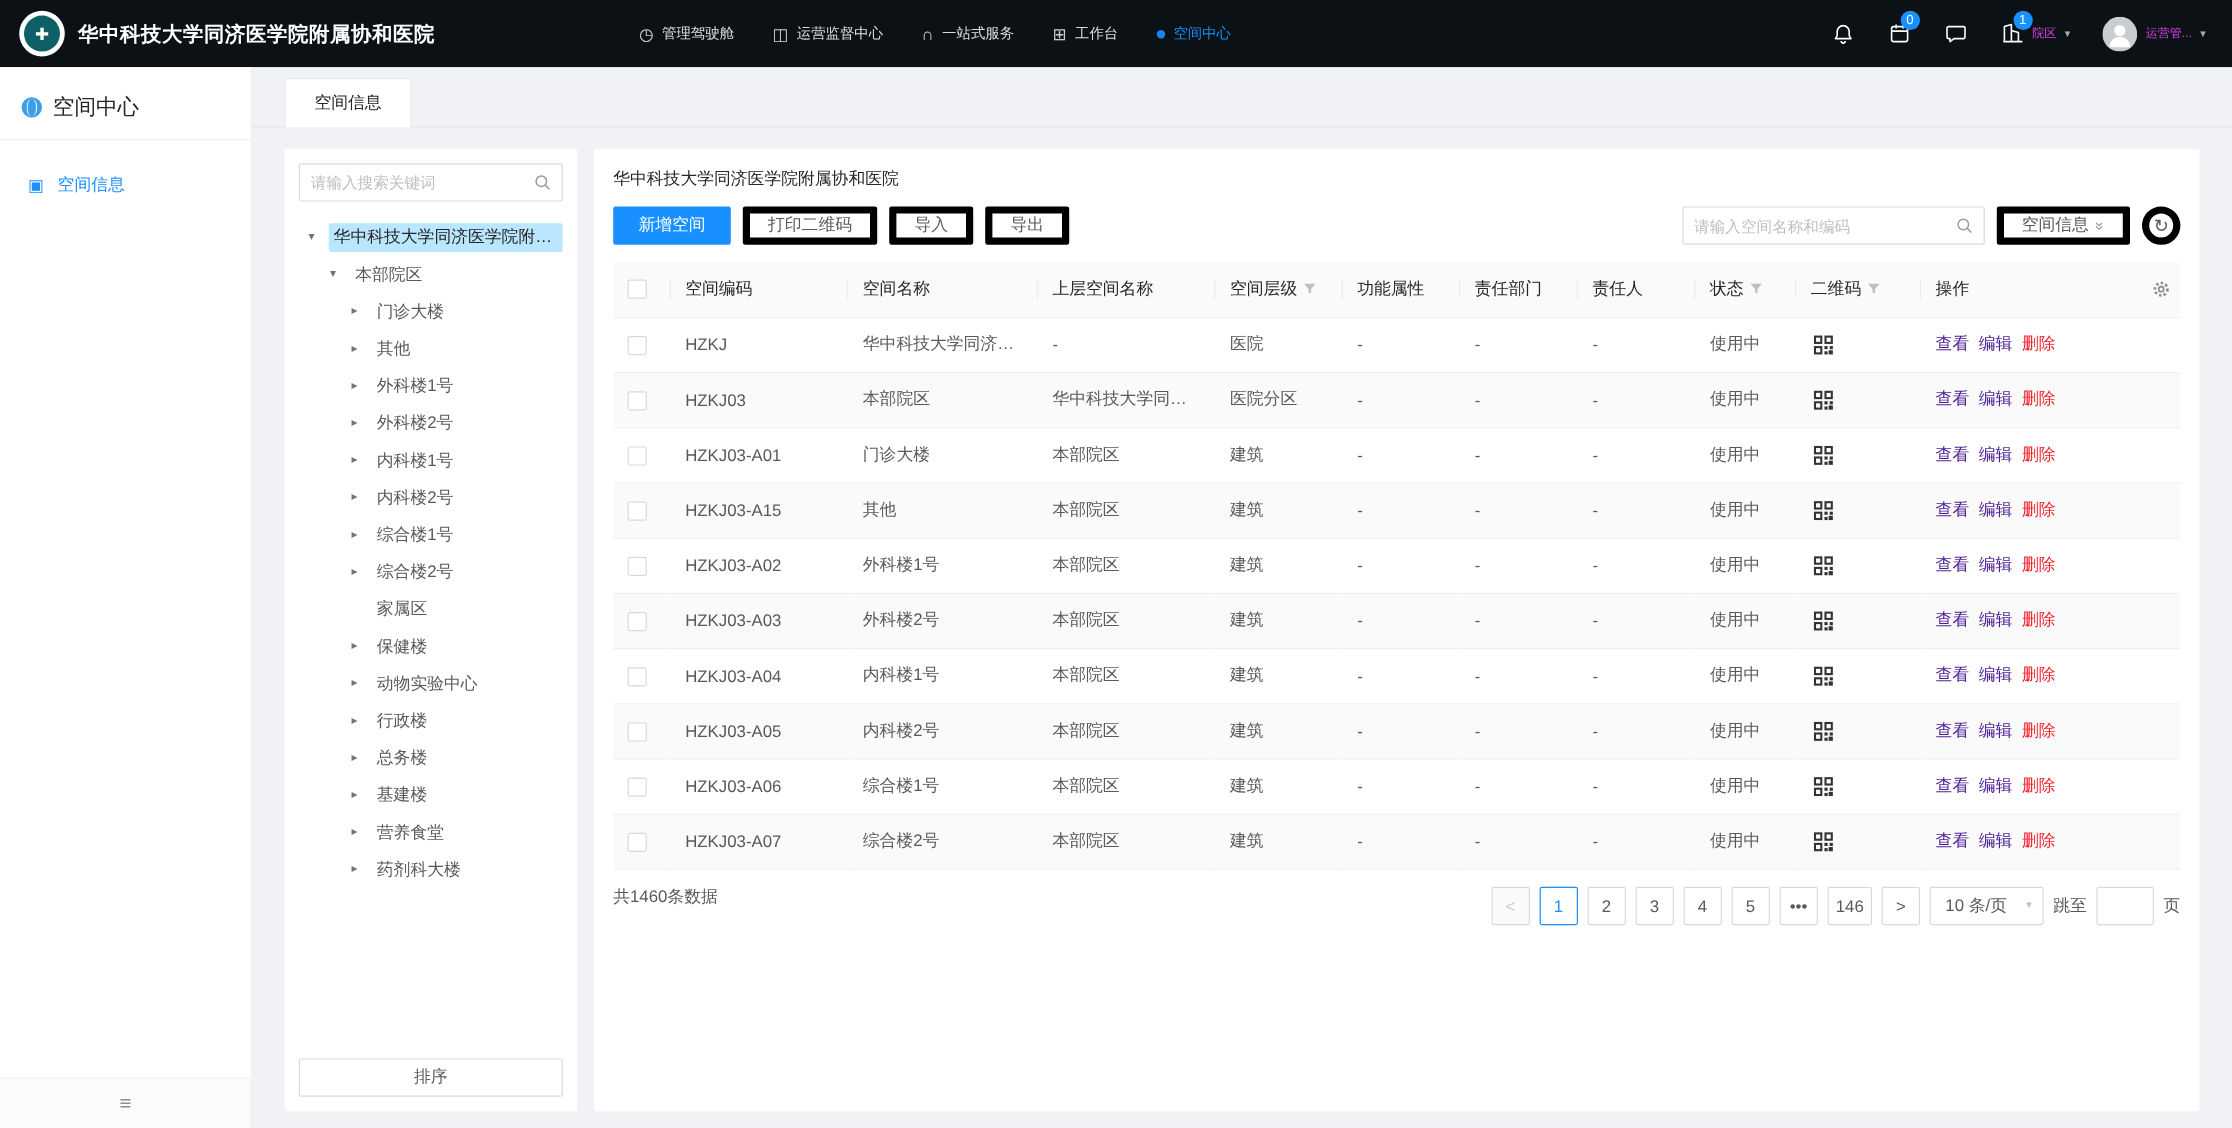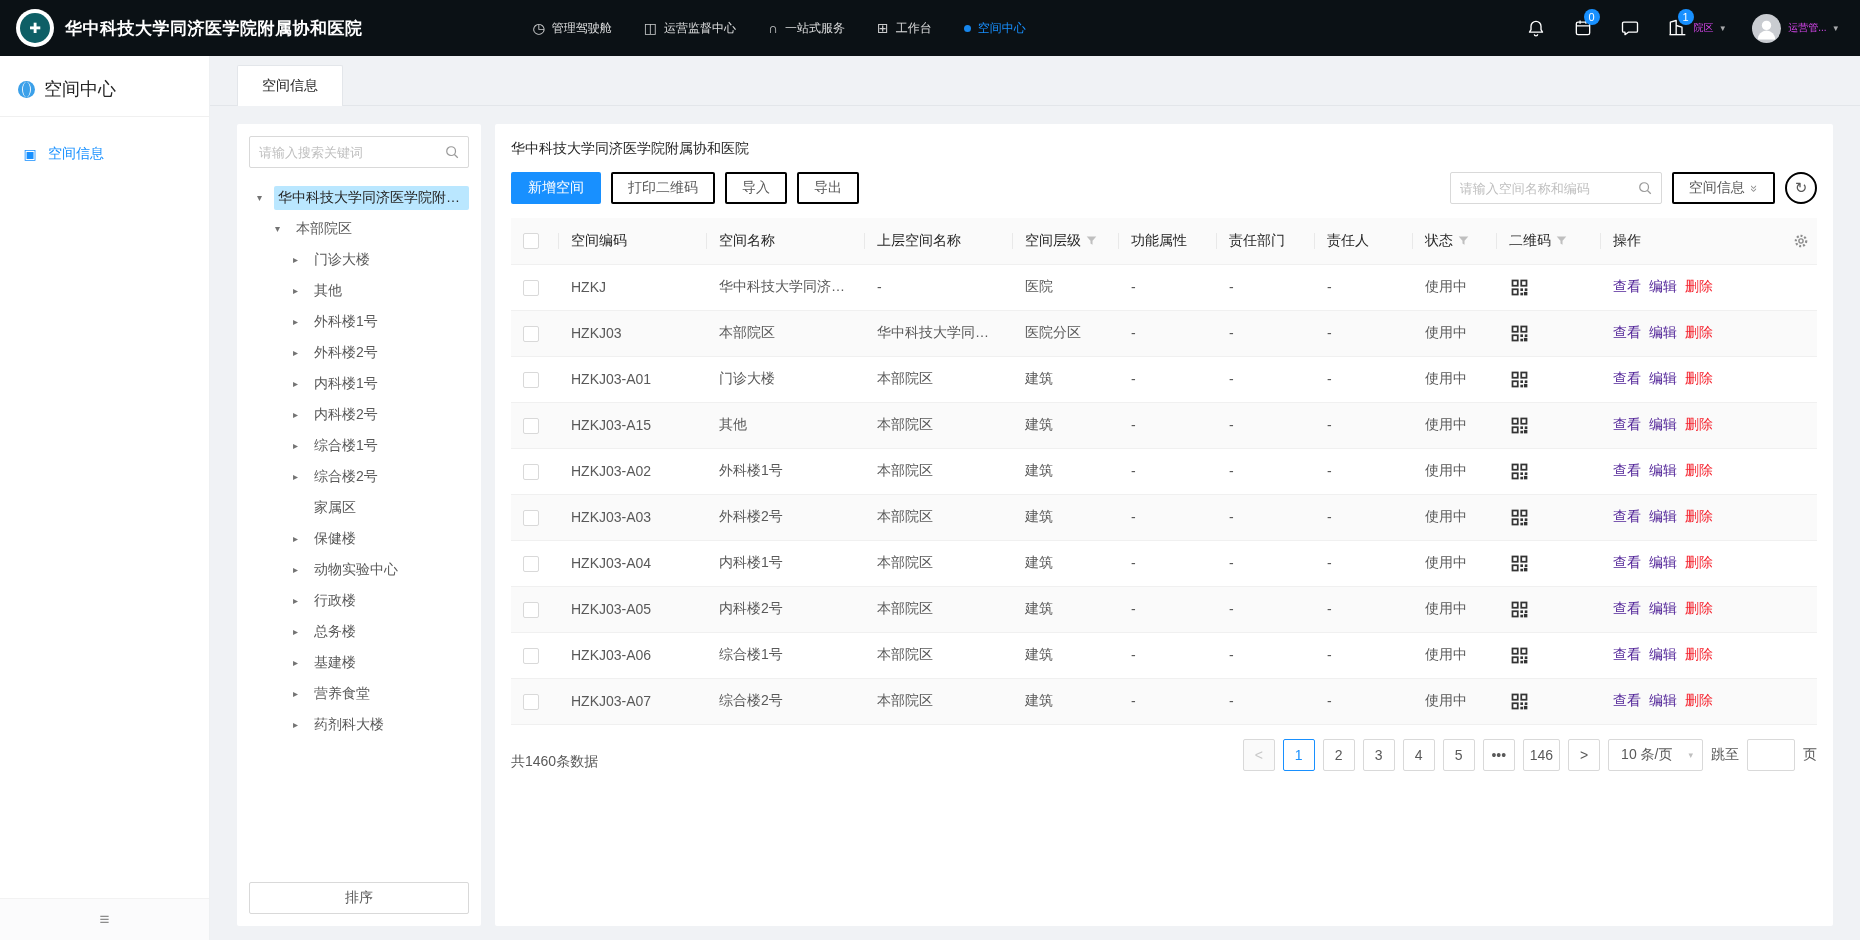--- a/index.html
+++ b/index.html
@@ -60,43 +60,43 @@
 .tree-node{height:31px;display:flex;align-items:center;font-size:14px;color:#595959;cursor:pointer;white-space:nowrap}
 .t-arrow{width:17px;flex:none;font-size:10px;color:#737373}
 .t-label{flex:1;overflow:hidden;text-overflow:ellipsis;padding:3px 4px;border-radius:2px}
 .t-label.selected{background:#bae7ff;color:#262626}
 .sort-btn{margin-top:12px;height:32px;border:1px solid #d9d9d9;border-radius:2px;background:#fff;color:#595959;font-size:14px;cursor:pointer;font-family:inherit;flex:none}
 
 
 .table-card{flex:1;background:#fff;border-radius:2px;padding:14px 16px;display:flex;flex-direction:column;min-width:0;min-height:0}
 .card-title{font-size:14px;font-weight:500;color:#262626;margin:2px 0 14px}
 .toolbar{display:flex;align-items:center;gap:10px;margin-bottom:14px}
-.btn{height:32px;padding:0 15px;border:2px solid #000000;border-radius:2px;background:#fff;color:#595959;font-size:14px;cursor:pointer;font-family:inherit;display:inline-flex;align-items:center;gap:4px;white-space:nowrap}
+.btn{height:32px;padding:0 15px;border:6px solid #000000;border-radius:2px;background:#fff;color:#595959;font-size:14px;cursor:pointer;font-family:inherit;display:inline-flex;align-items:center;gap:4px;white-space:nowrap}
 .btn.primary{background:#1890ff;border-color:#1890ff;color:#fff}
 .spacer{flex:1}
-.table-search{width:212px}
+.table-search{width:252px}
 .dblchev{display:inline-block;transform:rotate(90deg);color:#8c8c8c;font-size:13px;margin-left:2px;line-height:1}
 .btn.refresh{width:32px;padding:0;justify-content:center;border-radius:50%;font-size:15px}
 .ic-refresh::before{content:"↻"}
 .table-wrap{position:relative;flex:none}
 table{width:100%;border-collapse:collapse;table-layout:fixed}
 thead th{background:#fafafa;height:46px;text-align:left;padding:0 12px;font-size:14px;font-weight:500;color:#262626;border-bottom:1px solid #f0f0f0;white-space:nowrap;position:relative}
 thead th:not(:last-child)::after{content:"";position:absolute;right:0;top:15px;width:1px;height:16px;background:#e9e9e9}
 tbody td{height:46px;padding:0 12px;font-size:14px;color:#595959;border-bottom:1px solid #f0f0f0;white-space:nowrap;overflow:hidden;text-overflow:ellipsis}
 tbody tr:nth-child(even){background:#fafafa}
 .cb{display:inline-block;width:16px;height:16px;border:1px solid #d9d9d9;border-radius:2px;background:#fff;vertical-align:middle;cursor:pointer}
 .funnel{display:none;margin-left:5px;vertical-align:-1px}
 .funnel.show{display:inline-block}
 .gear-btn{position:absolute;top:15px;right:8px;cursor:pointer;display:flex;background:none;border:none;padding:0}
 .ops a{color:#4c1d95;cursor:pointer;margin-right:8px;text-decoration:none}
 .ops a.del{color:#f5222d;margin-right:12px}
 .qr{display:inline-block;vertical-align:middle;cursor:pointer}
 
 
-.pager{display:flex;align-items:flex-end;margin-top:14px}
+.pager{display:flex;align-items:flex-start;margin-top:14px}
 .total{font-size:14px;color:#595959}
 .pager-right{margin-left:auto;display:flex;align-items:center;gap:8px}
 .pg{min-width:32px;height:32px;padding:0 6px;border:1px solid #d9d9d9;border-radius:2px;background:#fff;color:#595959;font-size:14px;cursor:pointer;font-family:inherit}
 .pg.active{border-color:#1890ff;color:#1890ff}
 .pg.prev{color:#c8c8c8;background:#fafafa}
 .pages-host{display:contents}
 .size-select{height:32px;border:1px solid #d9d9d9;border-radius:2px;background:#fff;display:flex;align-items:center;gap:16px;padding:0 9px 0 12px;color:#595959;cursor:pointer;white-space:nowrap}
 .caret2{color:#bfbfbf;font-size:9px}
 .jump-label,.jump-suffix{color:#595959;white-space:nowrap}
 .jump-input{width:48px;height:32px;border:1px solid #d9d9d9;border-radius:2px;outline:none;font-family:inherit;font-size:14px;padding:0 8px;color:#595959;background:#fff}

